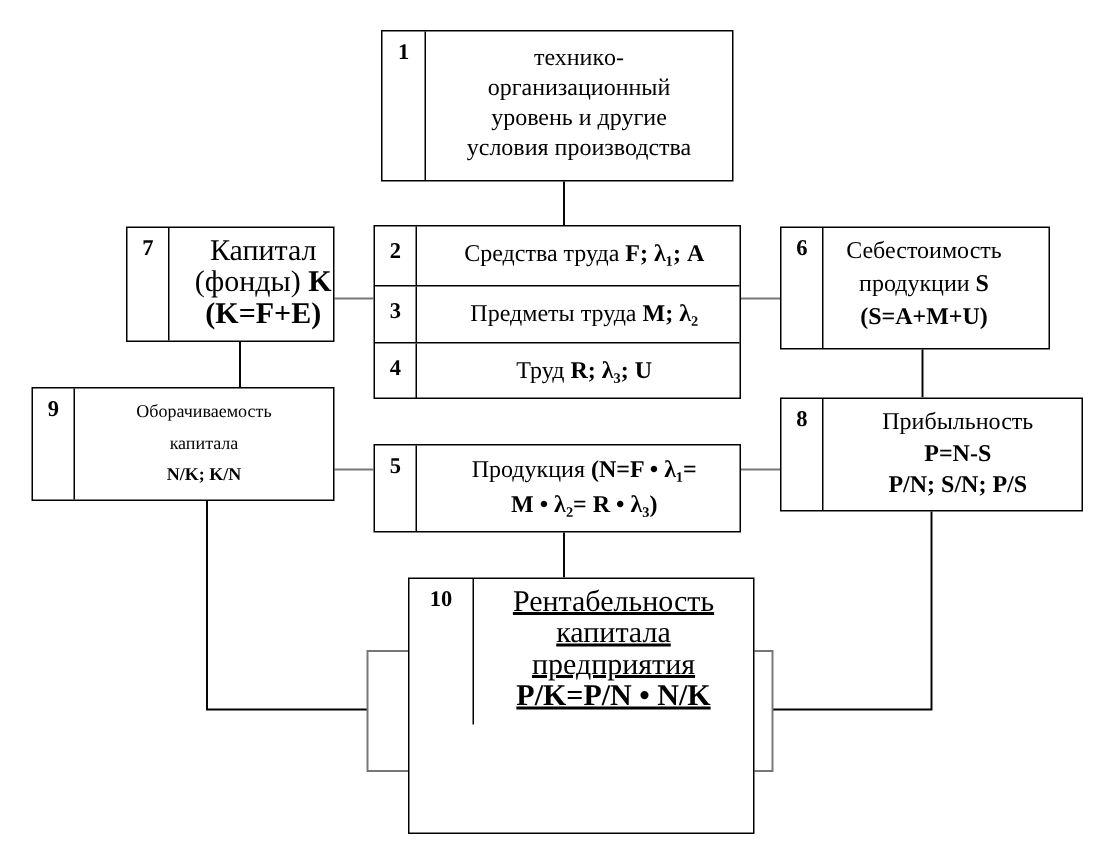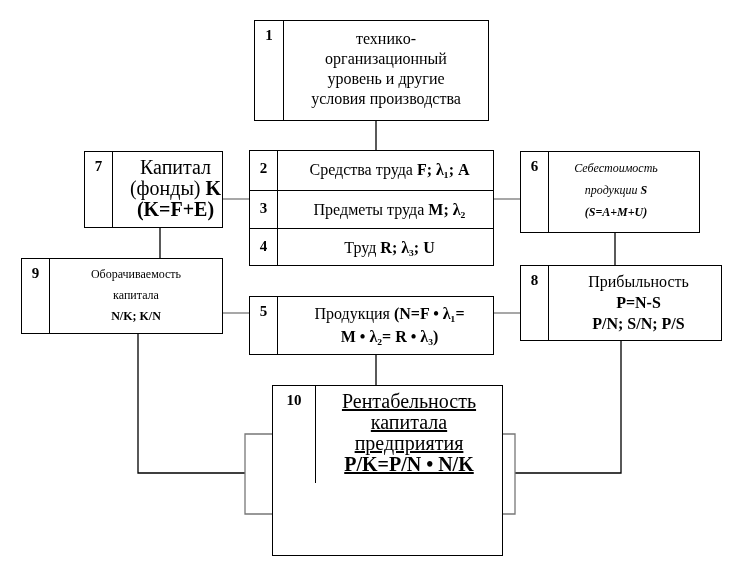--- a/index.html
+++ b/index.html
@@ -72,21 +72,21 @@
 <div class="box" style="left:249px;top:296px;width:245px;height:59px;">
   <div class="num" style="width:28px;padding-top:6px;">5</div>
   <div class="txt left" style="left:28px;padding-top:5px;font-size:16px;line-height:23px;font-family:Liberation Serif, serif;">
     <div><span>Продукция </span><span class="b">(N=F • λ₁=</span></div>
     <div class="b">M • λ₂= R • λ₃)</div>
   </div>
 </div>
 
 <div class="box" style="left:520px;top:151px;width:180px;height:82px;">
   <div class="num" style="width:28px;">6</div>
-  <div class="txt" style="left:12px;padding-top:5px;font-size:12px;line-height:22px;font-style:italic;">
+  <div class="txt" style="left:12px;padding-top:5px;font-size:16px;line-height:22px;">
     <div>Себестоимость</div>
     <div><span>продукции </span><span class="b">S</span></div>
     <div class="b">(S=A+M+U)</div>
   </div>
 </div>
 
 <div class="box" style="left:84px;top:151px;width:139px;height:77px;">
   <div class="num" style="width:28px;">7</div>
   <div class="txt" style="left:44px;padding-top:5px;font-size:20px;line-height:21px;text-align:center;">
     <div>Капитал</div>

